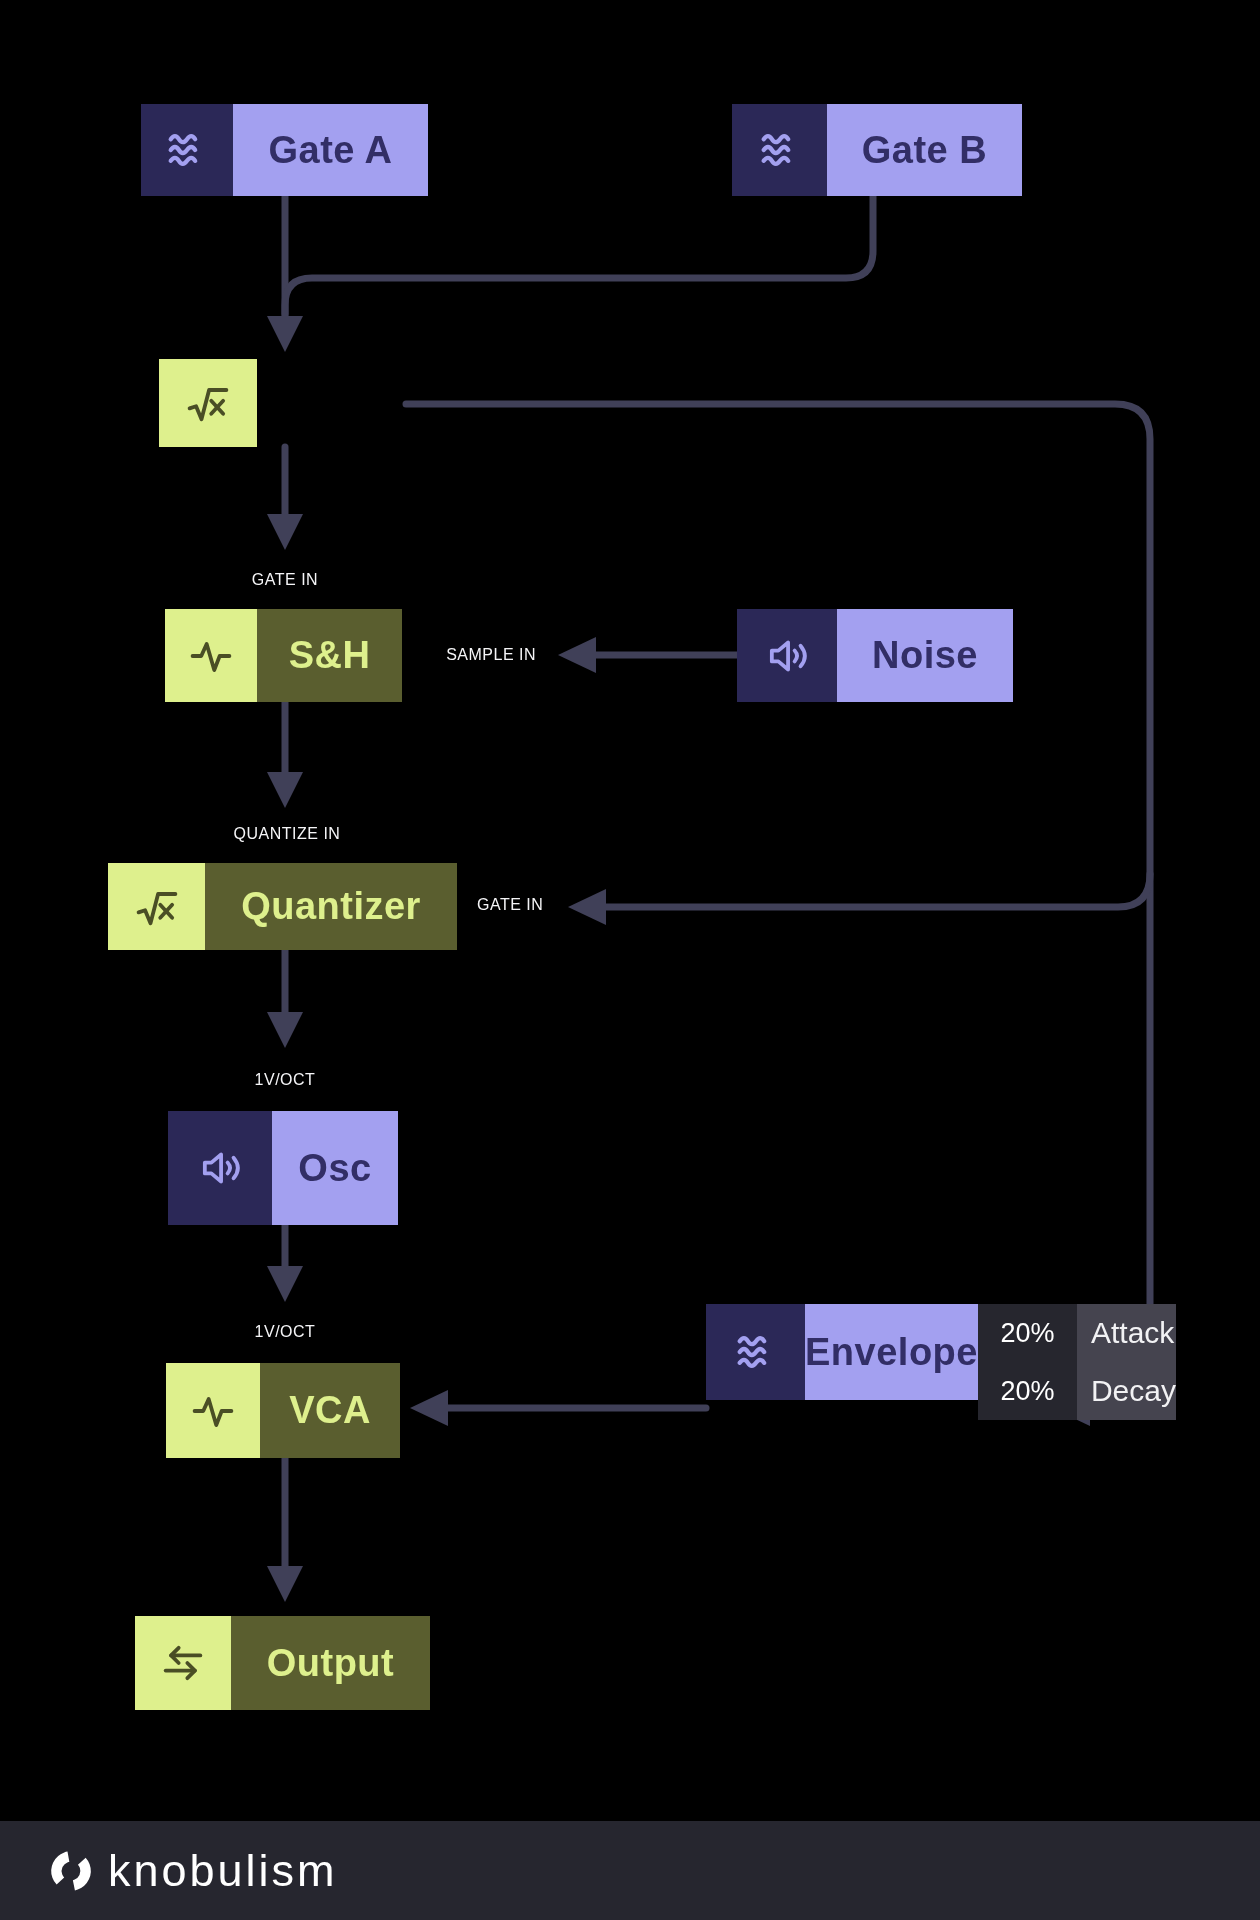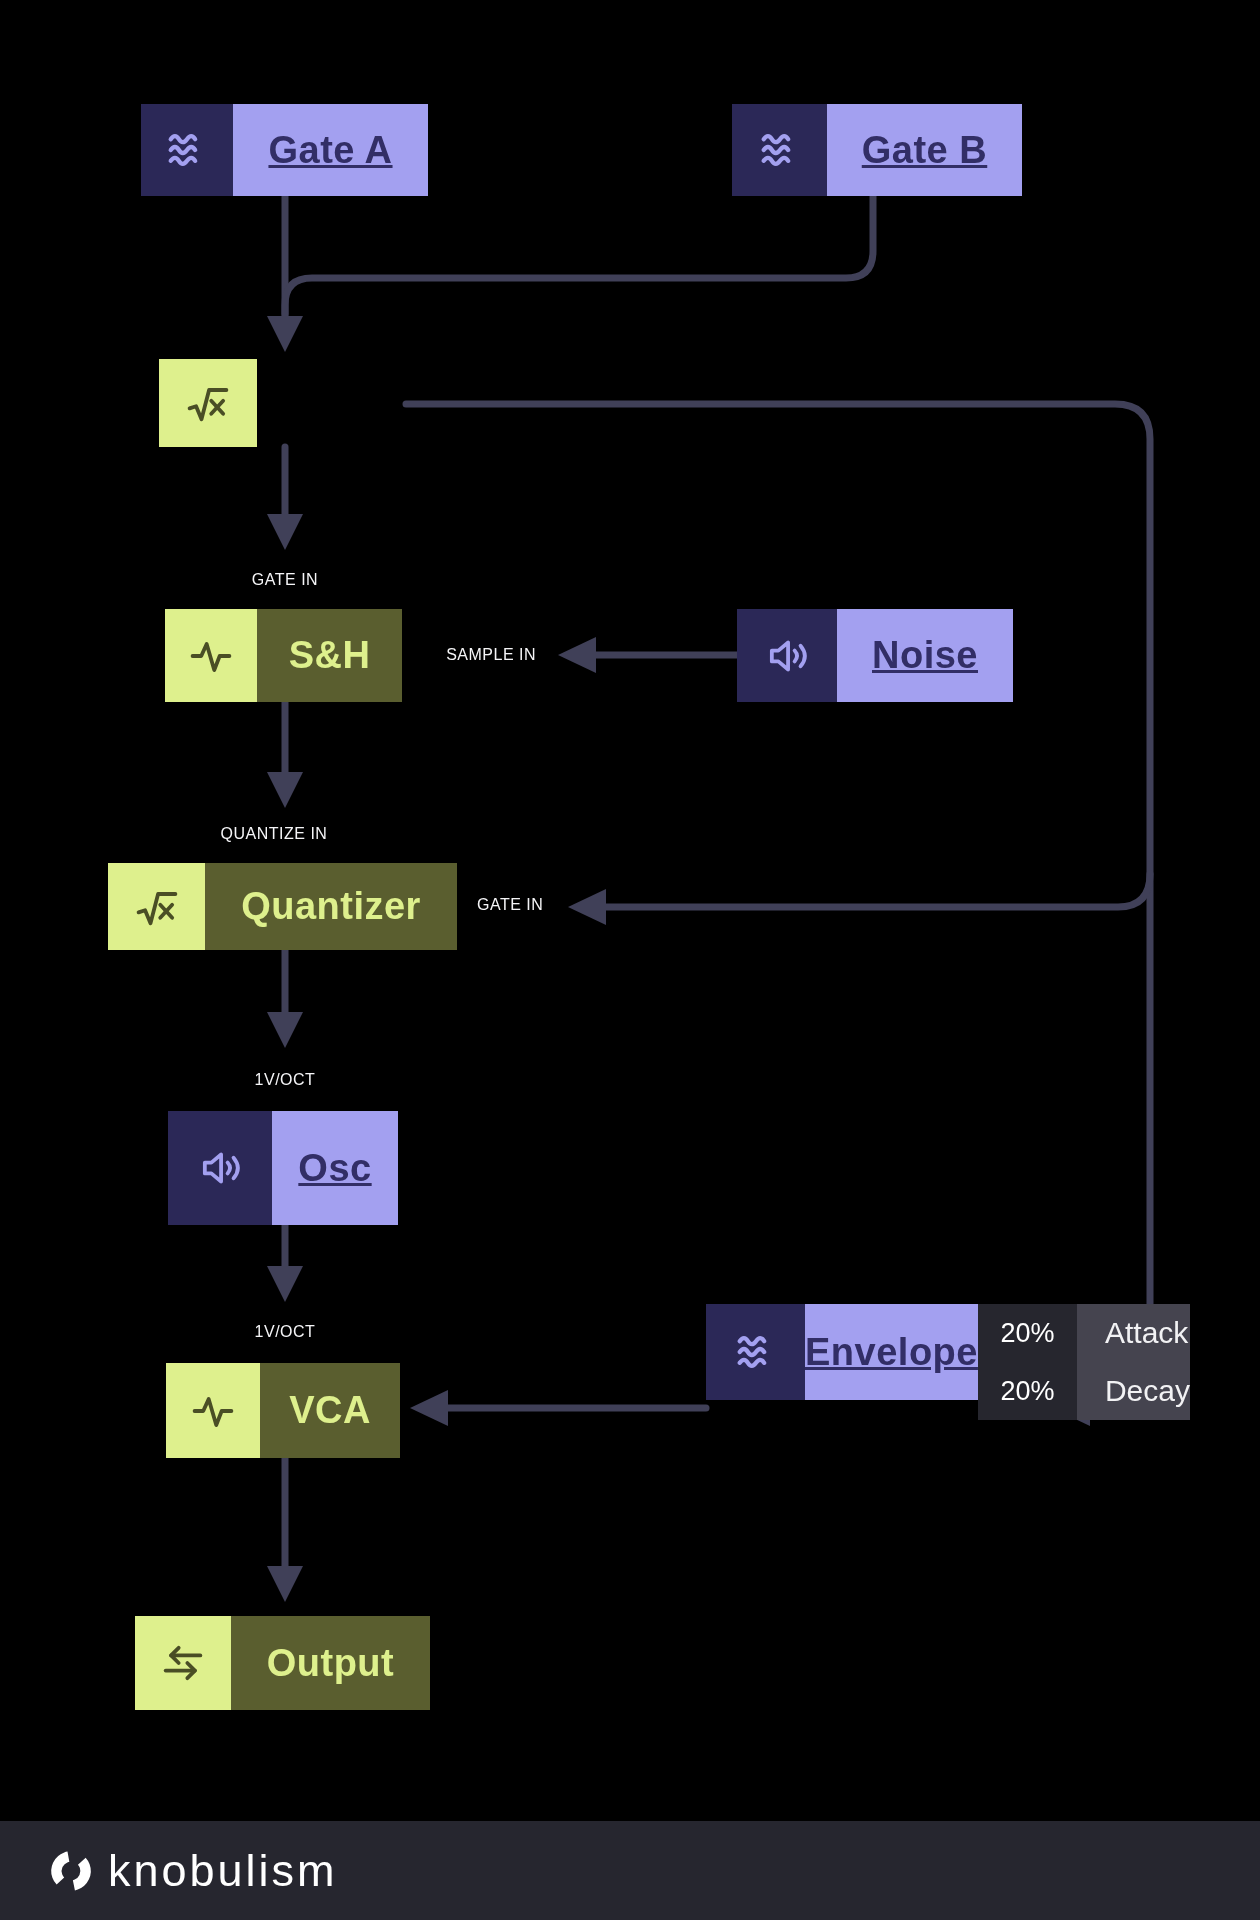--- a/index.html
+++ b/index.html
@@ -9,39 +9,39 @@
   }
   .wires{position:absolute;left:0;top:0;width:1260px;height:1920px;}
   .wires .lines path{stroke:var(--connector,#3f3f58);stroke-width:7;fill:none;stroke-linecap:round;}
   .wires .heads path{fill:var(--connector,#3f3f58);stroke:none;}
 
   .node{position:absolute;display:flex;}
   .cell{display:flex;align-items:center;justify-content:center;}
   .icon-cell svg{width:52px;height:52px;}
   .label-cell{flex:1;font-weight:bold;font-size:38px;letter-spacing:.5px;}
   .purple .icon-cell{background:var(--navy,#2b2857);color:var(--purple_light,#a3a0f0);}
-  .purple .label-cell{background:var(--purple_light,#a3a0f0);color:var(--navy_text,#322e66);text-decoration:underline;}
+  .purple .label-cell{background:var(--purple_light,#a3a0f0);color:var(--navy_text,#322e66);}
   .green .icon-cell{background:var(--green_light,#def08d);color:var(--olive_icon,#4a4e25);}
   .green .label-cell{background:var(--olive,#5a5e2f);color:var(--green_light,#def08d);}
 
   .port-label{
     position:absolute;color:var(--label_white,#f5f5f7);font-size:16px;
     letter-spacing:.5px;white-space:nowrap;line-height:24px;text-align:right;
   }
   .centered{transform:translateX(-50%);}
 
   
   #node-envelope{position:absolute;display:flex;}
   #node-envelope .env-header{display:flex;height:96px;}
   #node-envelope .env-header .icon-cell{width:99px;}
   #node-envelope .env-params{display:grid;grid-template-columns:99px 1fr;grid-auto-rows:58px;}
   .param-value{background:var(--param_value_bg,#26262e);color:#fff;font-size:27px;
     display:flex;align-items:center;justify-content:center;}
   .param-name{background:var(--param_name_bg,#45444f);color:#f2f2f4;font-size:30px;
-    display:flex;align-items:center;padding-left:28px;}
+    display:flex;align-items:center;padding-left:14px;}
 
   
   #footer{
     position:absolute;left:0;top:1821px;width:1260px;height:99px;
     background:var(--footer_bg,#26262f);display:flex;align-items:center;
   }
   #footer .logo{margin-left:46px;width:50px;height:50px;}
   #footer .brand{color:#fff;font-size:45px;font-weight:400;letter-spacing:3px;margin-left:12px;}
   #footer .title{color:#fff;font-size:40px;font-weight:bold;margin-left:44px;letter-spacing:.5px;}
 </style>
@@ -127,21 +127,21 @@
     <div class="cell icon-cell" style="width:100px">
       <svg viewBox="0 0 48 48" fill="none" stroke="currentColor" stroke-width="3.5" stroke-linecap="round" stroke-linejoin="round">
         <path d="M10,19 H16 L25,11.5 V36.5 L16,29 H10 Z"></path>
         <path d="M31,19 q4.5,5 0,10"></path>
           <path d="M36.5,14.5 q8,9.5 0,19"></path>
       </svg>
     </div>
     <div class="cell label-cell">Noise</div>
   </div>
 
-  <div class="port-label centered" style="left:274px;top:822px">QUANTIZE IN</div>
+  <div class="port-label centered" style="left:287px;top:822px">QUANTIZE IN</div>
 
   <div class="node green" style="left:108px;top:863px;width:349px;height:87px">
     <div class="cell icon-cell" style="width:97px">
       <svg viewBox="0 0 48 48" fill="none" stroke="currentColor" stroke-width="3.5" stroke-linecap="round" stroke-linejoin="round">
         <path d="M7,29 L13,27 L18,39 L25,12 L41,12"></path>
           <path d="M27,22 L38,34"></path>
           <path d="M38,22 L27,34"></path>
       </svg>
     </div>
     <div class="cell label-cell">Quantizer</div>

